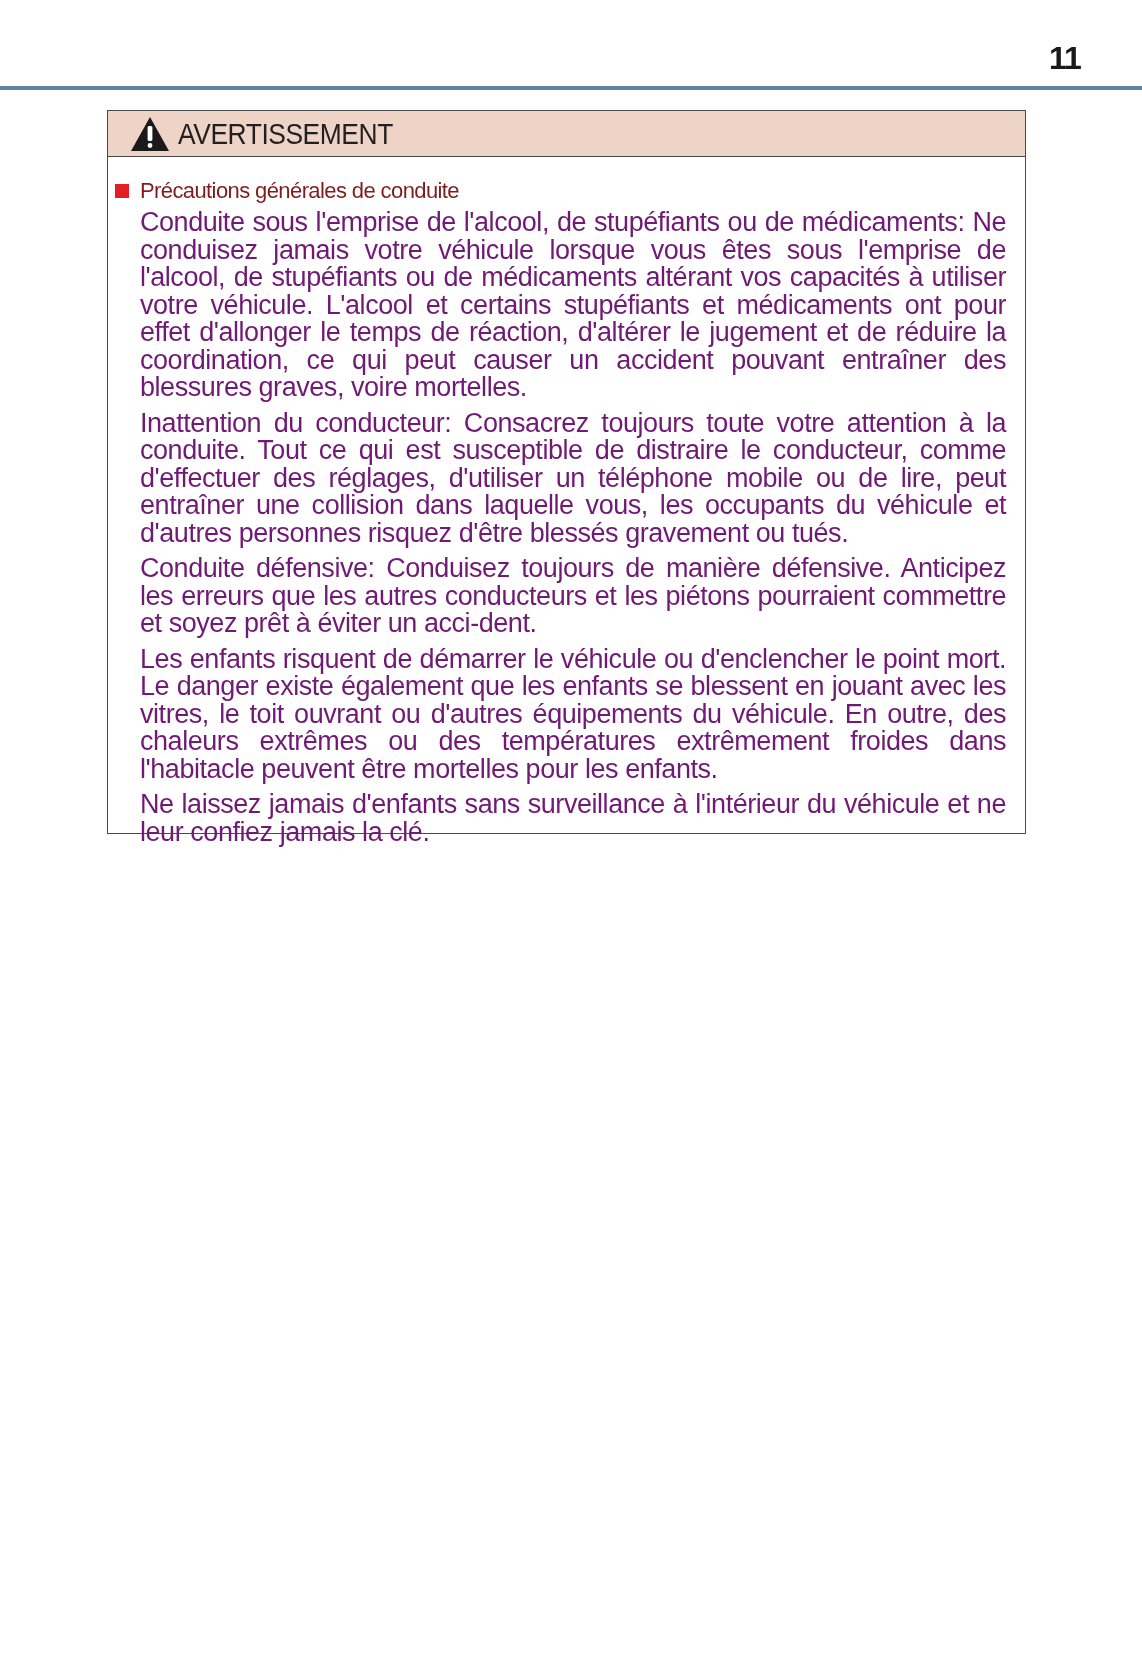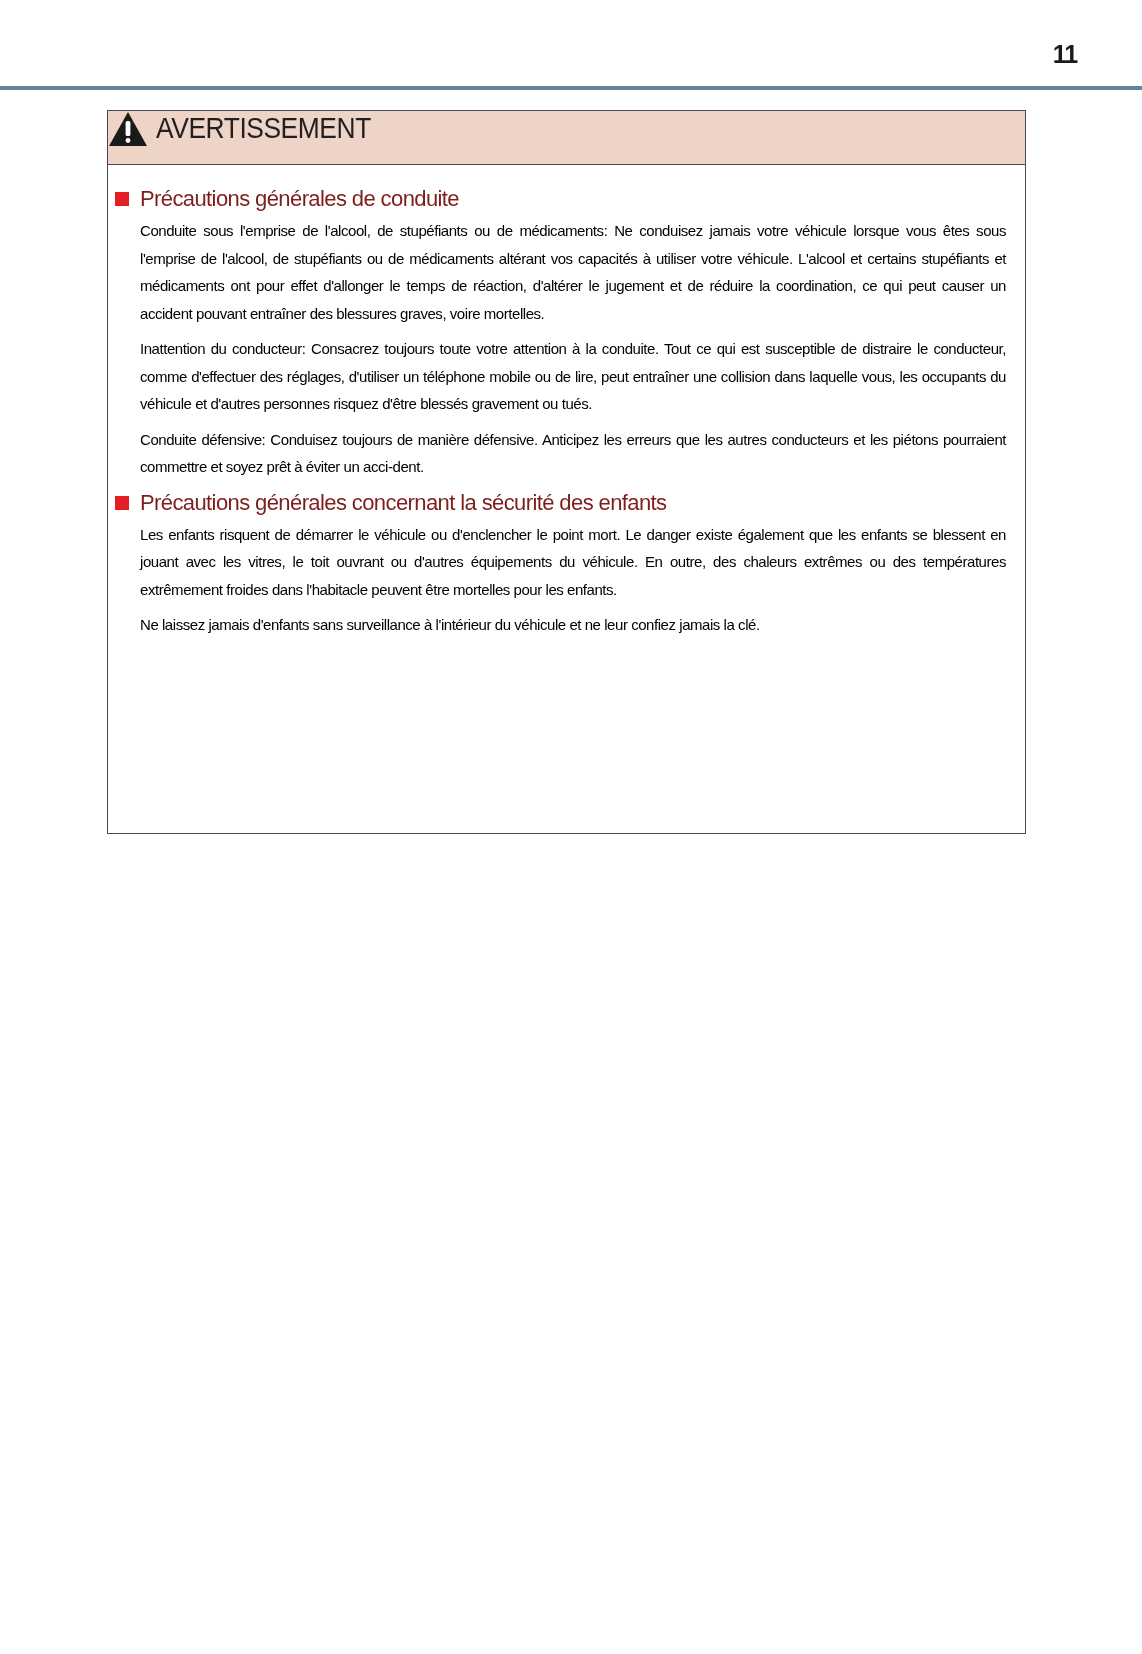--- a/index.html
+++ b/index.html
@@ -16,21 +16,21 @@
       color: #231f20;
     }
     .page-number {
       position: absolute;
       left: 1040px;
       top: 40px;
       width: 50px;
       text-align: center;
       font-family: "Liberation Sans", sans-serif;
       font-weight: bold;
-      font-size: 25px;
+      font-size: 32px;
       letter-spacing: -1px;
       color: #1a1a1a;
     }
     .header-rule {
       position: absolute;
       left: 0;
       top: 86px;
       width: 1142px;
       height: 4px;
       background: #5f83a0;
@@ -39,25 +39,26 @@
       position: absolute;
       left: 107px;
       top: 110px;
       width: 919px;
       height: 724px;
       border: 1.5px solid #4a4a4a;
       box-sizing: border-box;
       background: #ffffff;
     }
     .warning-header {
-      height: 54px;
+      height: 46px;
       background: #eed3c7;
       border-bottom: 1.5px solid #4a4a4a;
       display: flex;
-      align-items: flex-start;
+      align-items: center;
+      padding-left: 22px;
       box-sizing: border-box;
     }
     .warning-icon {
       width: 40px;
       height: 36px;
       margin-right: 8px;
       display: inline-block;
     }
     .warning-title {
       font-family: "Liberation Sans", sans-serif;
@@ -90,24 +91,24 @@
       position: absolute;
       left: -25px;
       top: 7px;
     }
     .section-heading-text {
       font-size: 22px;
       letter-spacing: -0.6px;
       color: #7f1d1d;
     }
     .para {
-      font-size: 15px;
+      font-size: 27px;
       line-height: 27.5px;
       text-align: justify;
-      color: #000000;
+      color: #701a75;
       margin: 0 0 8px 0;
       letter-spacing: -0.45px;
       hyphens: manual;
     }
   </style>
 </head>
 <body>
 
 <div class="page-number">11</div>
 <div class="header-rule"></div>
@@ -129,21 +130,17 @@
       <div class="section-heading">
         <span class="section-marker"></span>
         <span class="section-heading-text">Précautions générales de conduite</span>
       </div>
       <p class="para">Conduite sous l'emprise de l'alcool, de stupéfiants ou de médicaments: Ne conduisez jamais votre véhicule lorsque vous êtes sous l'emprise de l'alcool, de stupéfiants ou de médicaments altérant vos capacités à utiliser votre véhicule. L'alcool et certains stupéfiants et médicaments ont pour effet d'allonger le temps de réaction, d'altérer le jugement et de réduire la coordination, ce qui peut causer un accident pouvant entraîner des blessures graves, voire mortelles.</p>
       <p class="para">Inattention du conducteur: Consacrez toujours toute votre attention à la conduite. Tout ce qui est susceptible de distraire le conducteur, comme d'effectuer des réglages, d'utiliser un téléphone mobile ou de lire, peut entraîner une collision dans laquelle vous, les occupants du véhicule et d'autres personnes risquez d'être blessés gravement ou tués.</p>
       <p class="para">Conduite défensive: Conduisez toujours de manière défensive. Anticipez les erreurs que les autres conducteurs et les piétons pourraient commettre et soyez prêt à éviter un acci-dent.</p>
     </div>
 
     <div class="section">
-      <div class="section-heading">
-        <span class="section-marker"></span>
-        <span class="section-heading-text">Précautions générales concernant la sécurité des enfants</span>
-      </div>
       <p class="para">Les enfants risquent de démarrer le véhicule ou d'enclencher le point mort. Le danger existe également que les enfants se blessent en jouant avec les vitres, le toit ouvrant ou d'autres équipements du véhicule. En outre, des chaleurs extrêmes ou des températures extrêmement froides dans l'habitacle peuvent être mortelles pour les enfants.</p>
       <p class="para">Ne laissez jamais d'enfants sans surveillance à l'intérieur du véhicule et ne leur confiez jamais la clé.</p>
     </div>
   </div>
 </div>
 
 </body></html>

